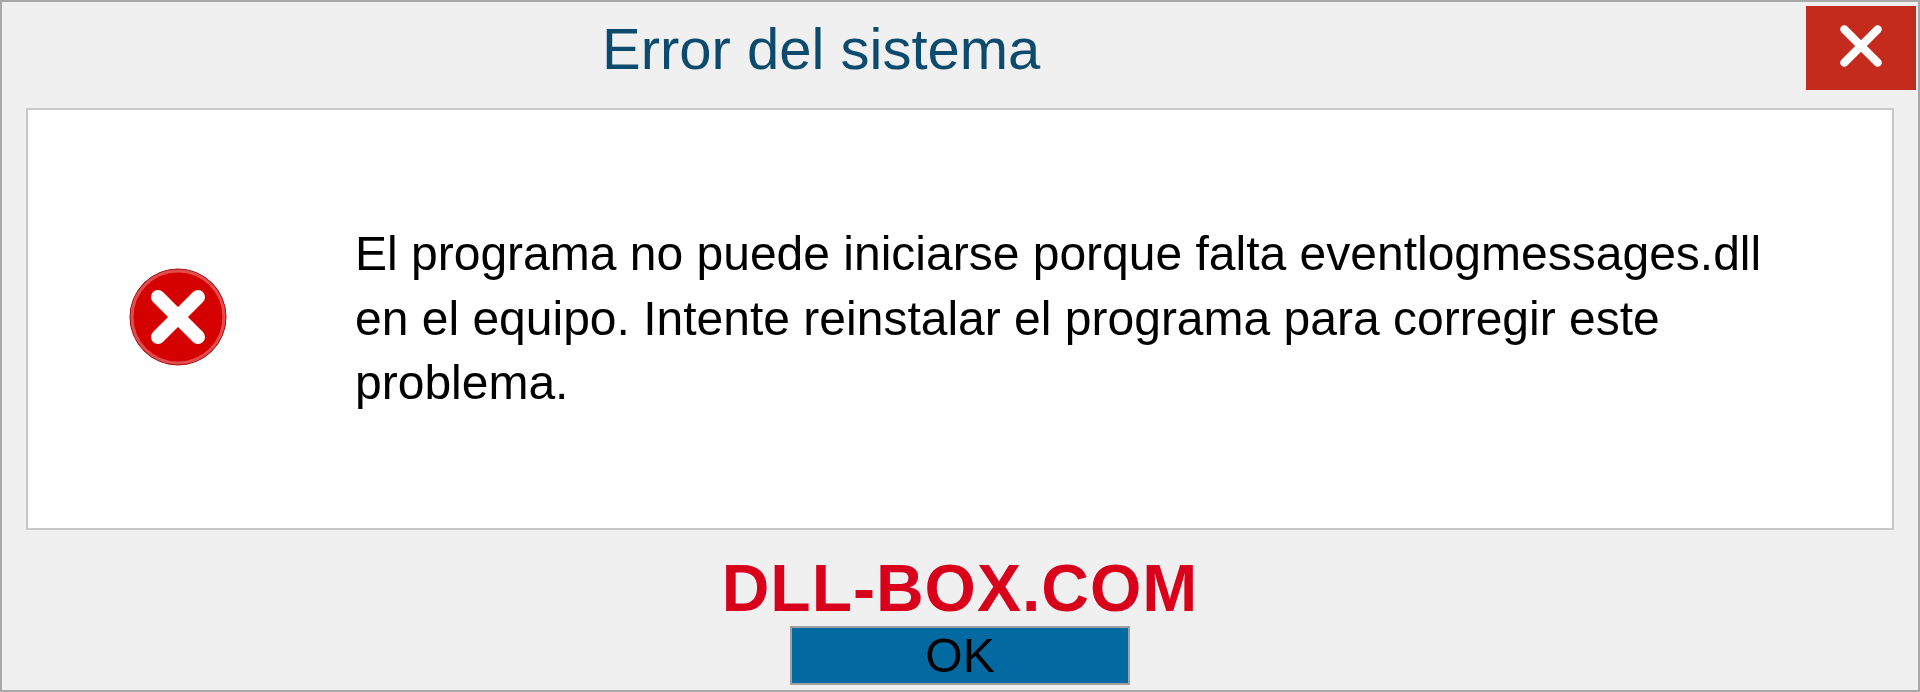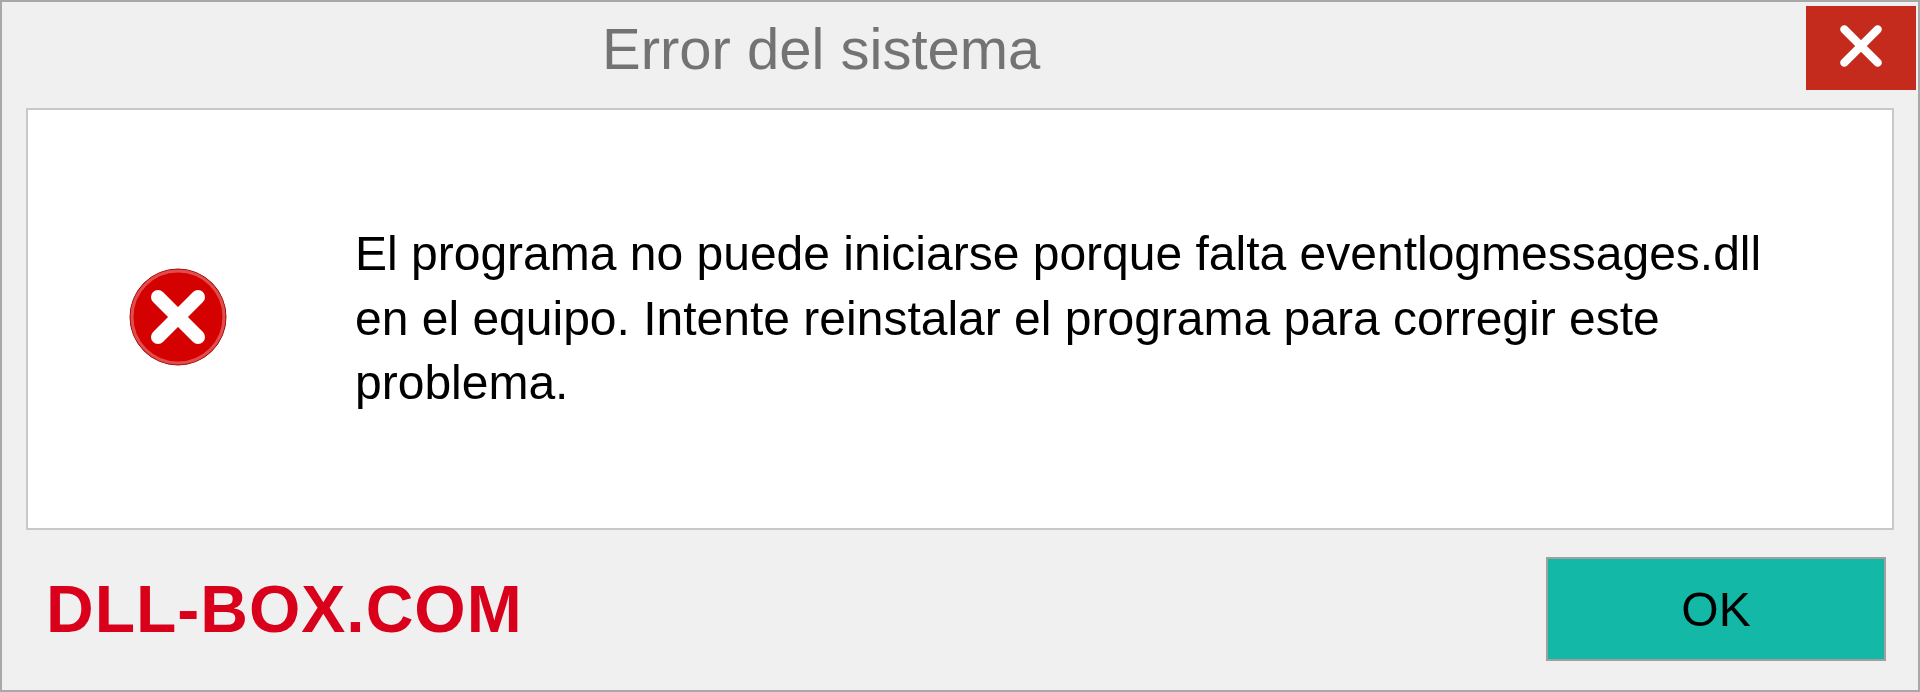--- a/index.html
+++ b/index.html
@@ -27,21 +27,21 @@
     .titlebar {
       height: 92px;
       display: flex;
       align-items: center;
       justify-content: space-between;
       padding-left: 600px;
       position: relative;
     }
     .title {
       font-size: 58px;
-      color: #737373;
+      color: #0c4a6e;
       font-weight: 400;
     }
     .close-btn {
       width: 110px;
       height: 84px;
       background: #c42b1c;
       display: flex;
       align-items: center;
       justify-content: center;
       cursor: pointer;
@@ -74,33 +74,34 @@
       font-size: 48px;
       color: #000;
       line-height: 1.35;
       font-weight: 400;
     }
     .footer {
       height: 140px;
       display: flex;
       align-items: center;
       justify-content: space-between;
-      padding: 0 32px 22px 44px;
+      padding: 0 44px 22px 44px;
+      flex-direction: column;
     }
     .watermark {
       font-size: 66px;
       font-weight: 900;
       color: #d9001b;
       letter-spacing: 1px;
       font-family: Arial, sans-serif;
     }
     .ok-btn {
       width: 340px;
       height: 104px;
-      background: #14b8a6;
+      background: #0369a1;
       border: 2px solid #a0a0a0;
       font-size: 48px;
       color: #000;
       display: flex;
       align-items: center;
       justify-content: center;
       cursor: pointer;
       font-family: "Segoe UI", Arial, sans-serif;
     }
   </style>

